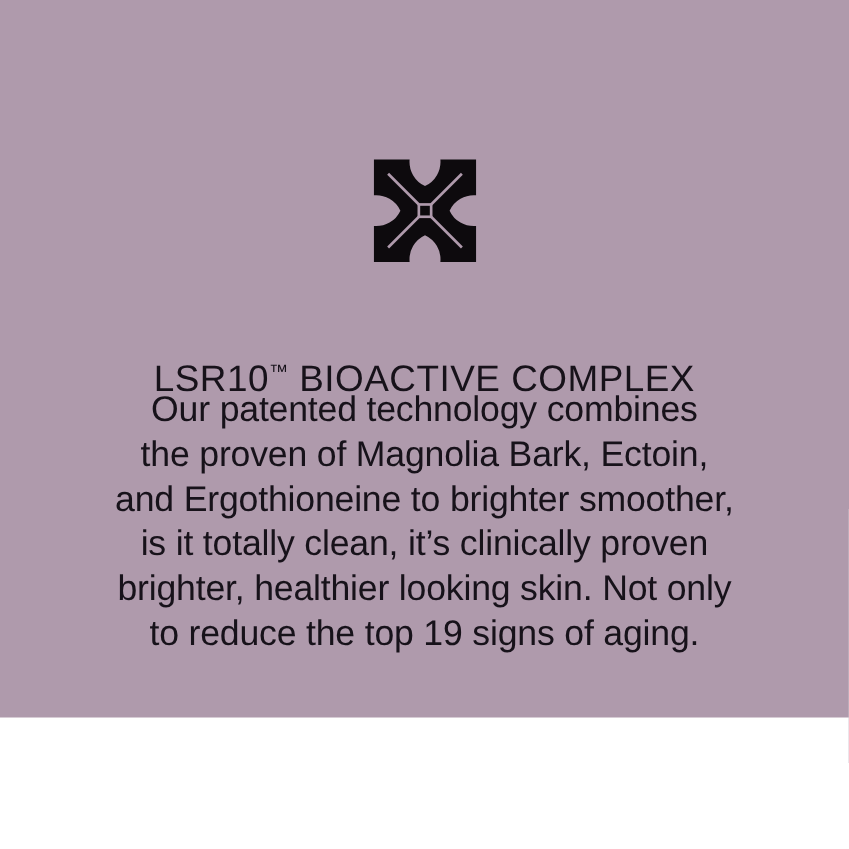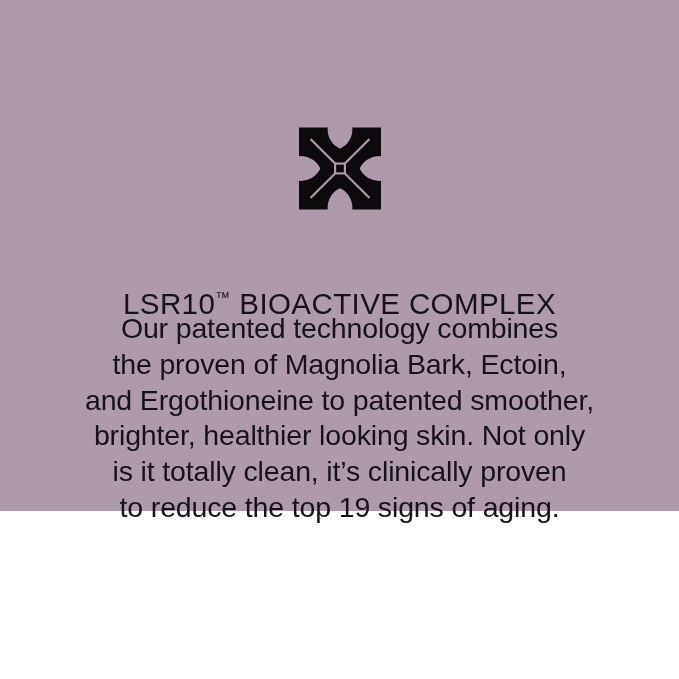--- a/index.html
+++ b/index.html
@@ -11,21 +11,21 @@
   body {
     width: 679px;
     height: 679px;
     overflow: hidden;
     font-family: "Liberation Sans", sans-serif;
   }
 
   #card {
     position: relative;
     width: 679px;
-    height: 511px;
+    height: 574px;
     box-sizing: border-box;
     background: #af9aac;
     display: flex;
     flex-direction: column;
     align-items: center;
   }
 
   
   #logo-block {
     position: absolute;
@@ -121,19 +121,19 @@
     </svg>
   </div>
 
   <h1 id="headline">
     <span>LSR10</span><span class="tm">™</span><span> BIOACTIVE COMPLEX</span>
   </h1>
 
   <div id="body-copy">
     <span class="copy-line">Our patented technology combines</span>
     <span class="copy-line">the proven of Magnolia Bark, Ectoin,</span>
-    <span class="copy-line">and Ergothioneine to patented smoother,</span>
+    <span class="copy-line">and Ergothioneine to brighter smoother,</span>
+    <span class="copy-line">is it totally clean, it’s clinically proven</span>
     <span class="copy-line">brighter, healthier looking skin. Not only</span>
-    <span class="copy-line">is it totally clean, it’s clinically proven</span>
     <span class="copy-line">to reduce the top 19 signs of aging.</span>
   </div>
 
 </div>
 
 </body></html>

